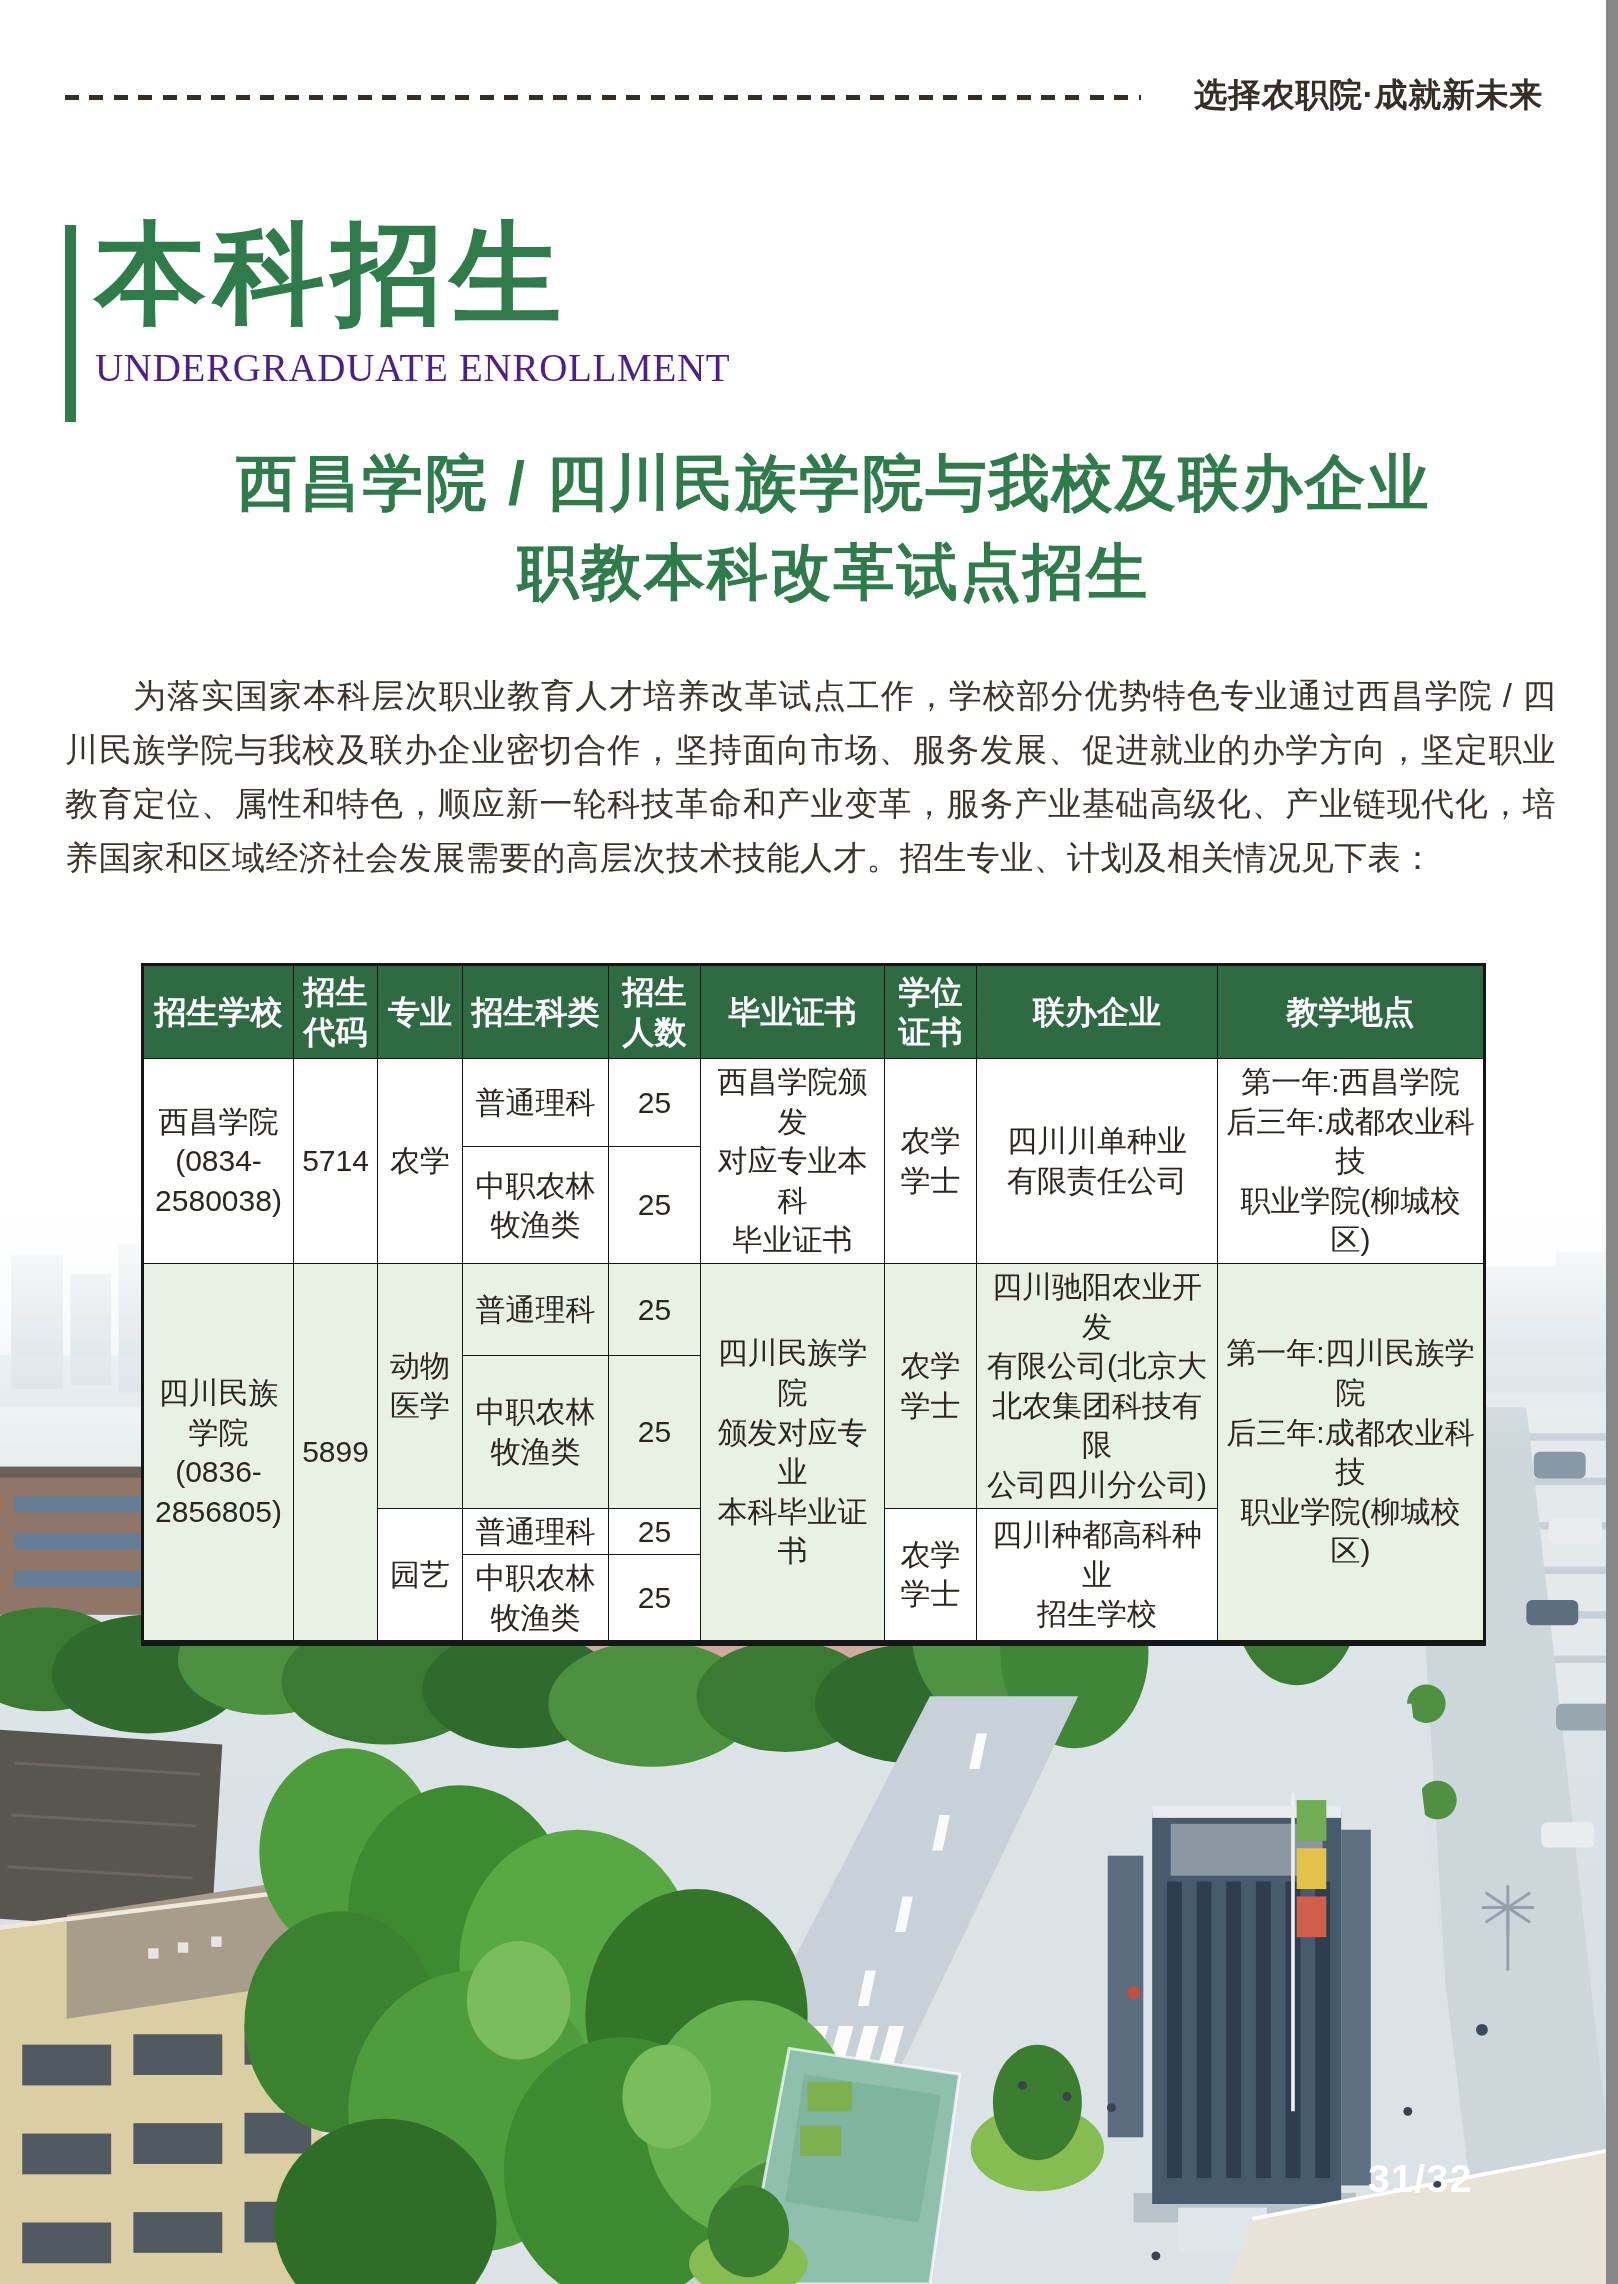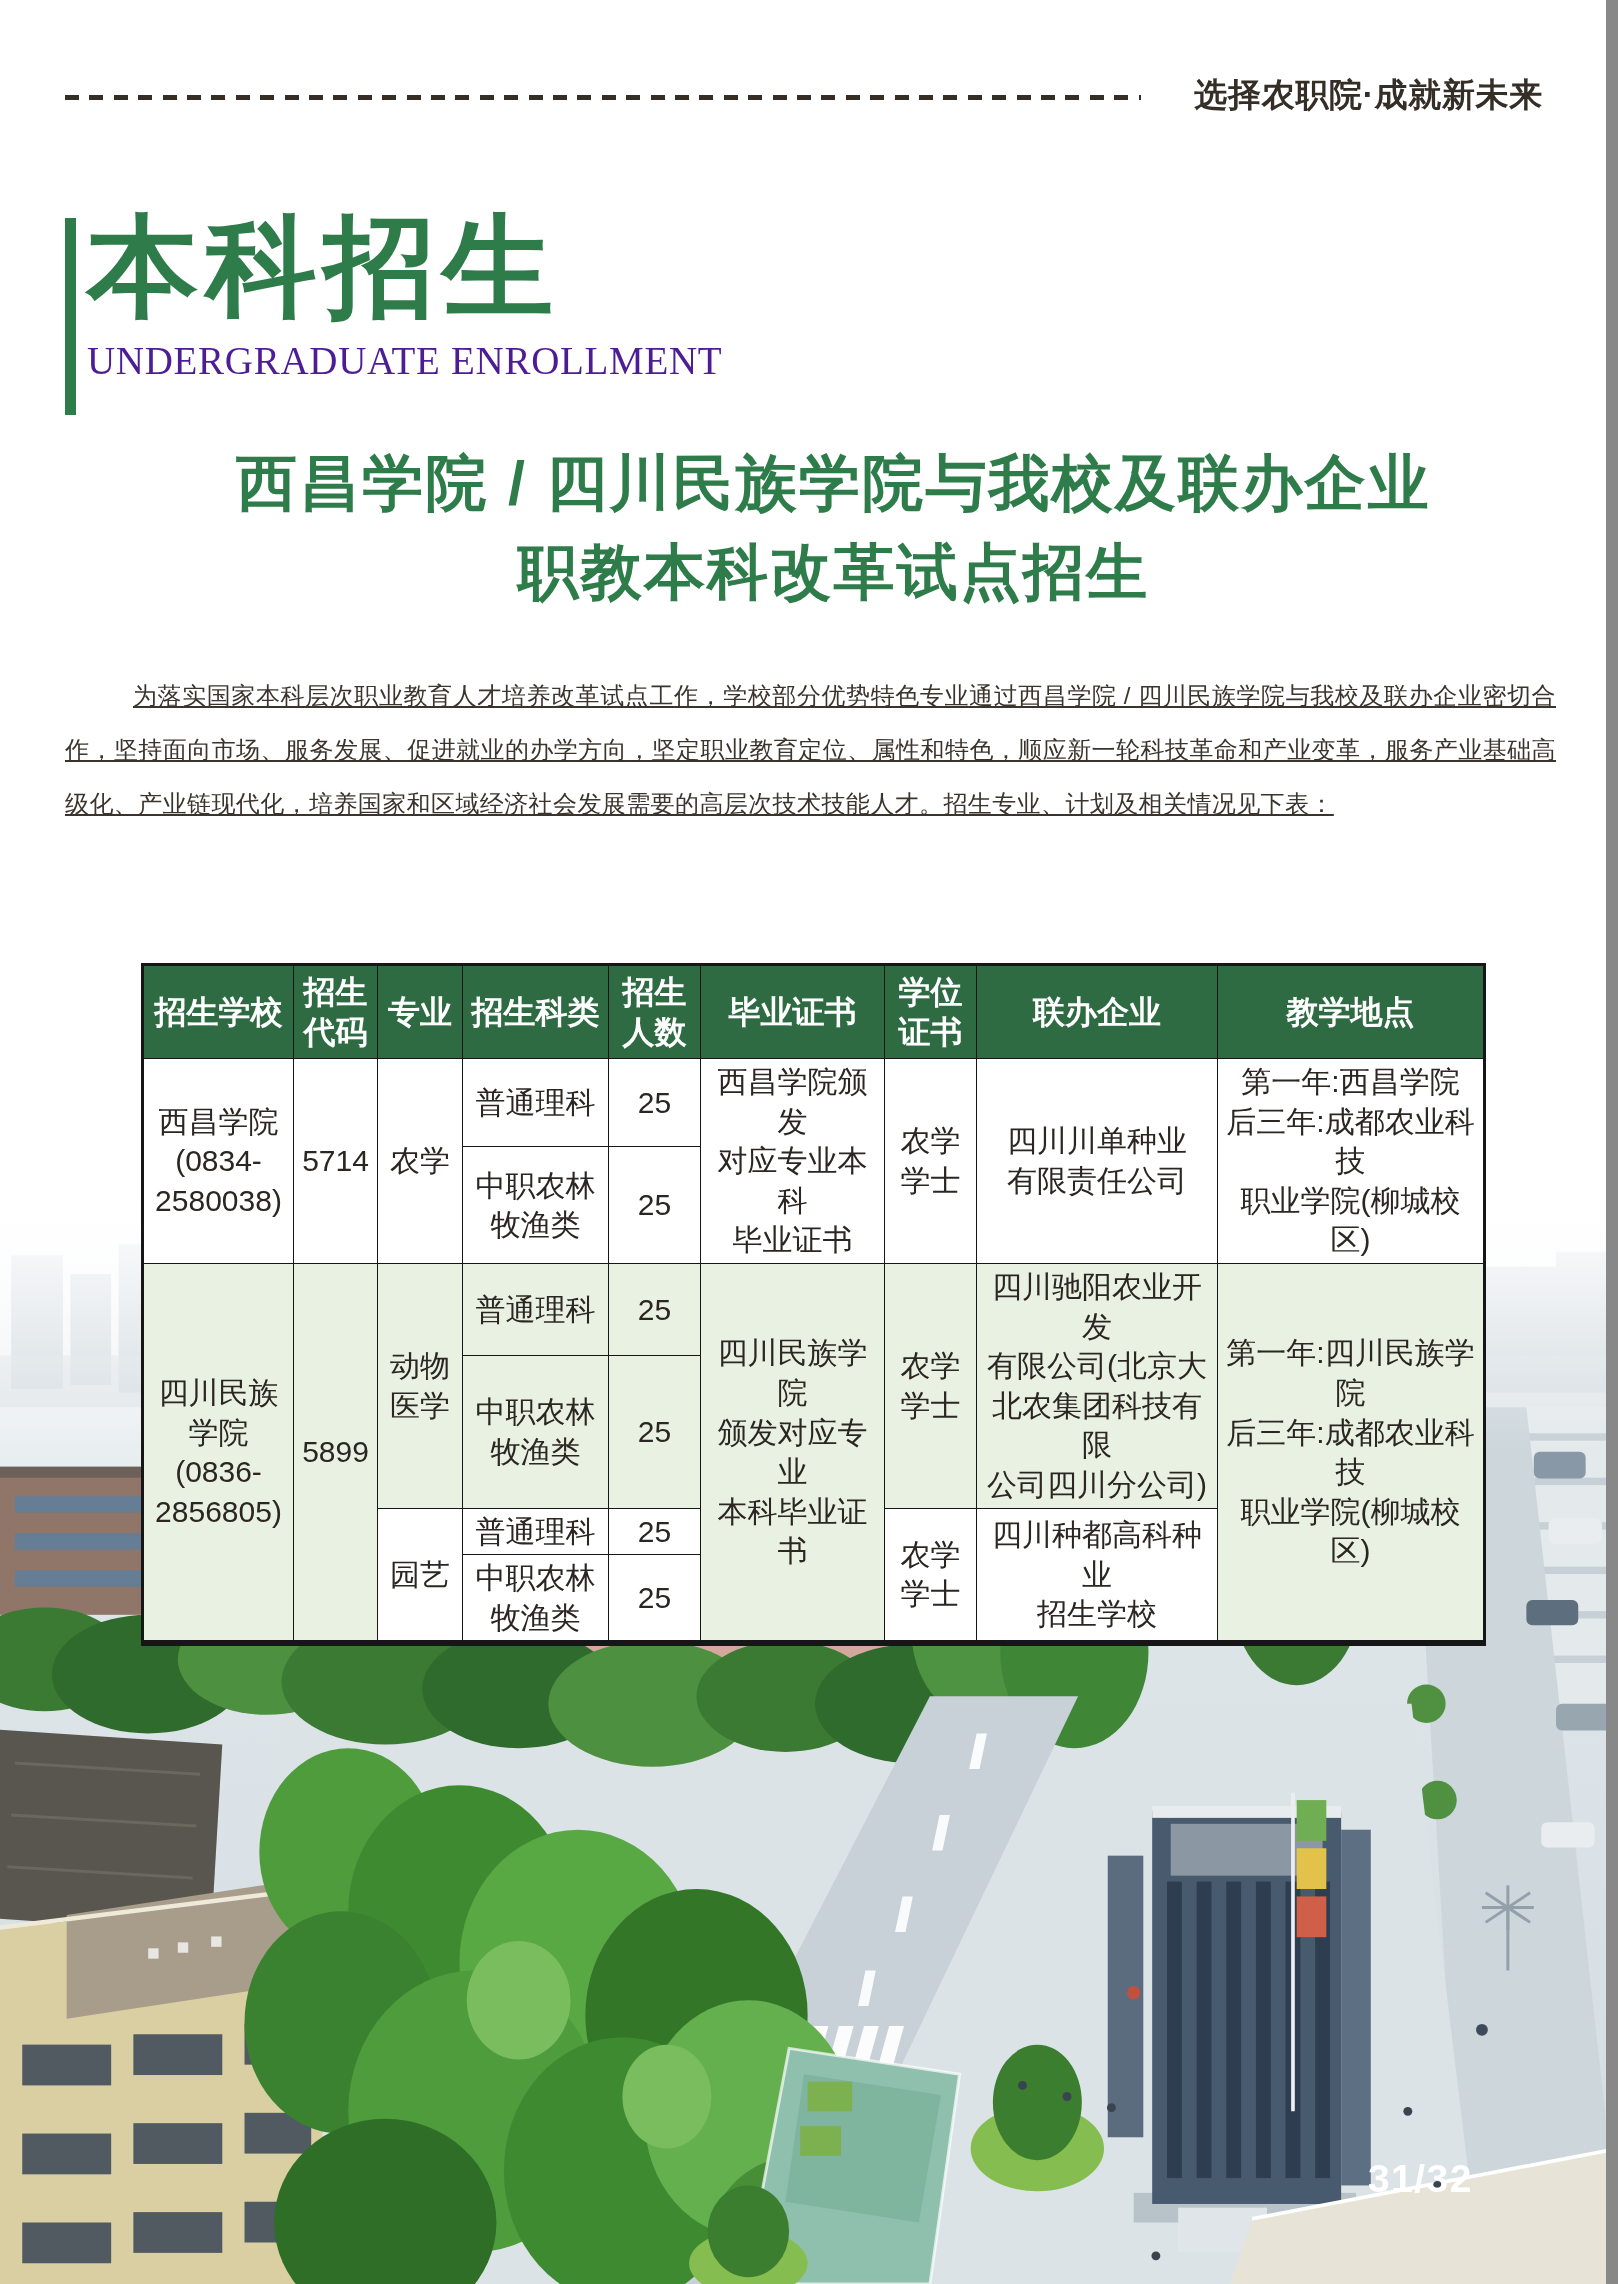--- a/index.html
+++ b/index.html
@@ -4,32 +4,32 @@
 <style>
   html,body{margin:0;padding:0;background:#888;}
   .page{position:relative;width:1606px;height:2284px;background:#ffffff;overflow:hidden;
         font-family:"Liberation Sans","DejaVu Sans",sans-serif;color:#3b342c;}
   
   .rule-dash{position:absolute;left:65px;top:95px;width:1076px;height:5.2px;
      background:repeating-linear-gradient(90deg,#352e27 0 14px,transparent 14px 24.4px);}
   .slogan{position:absolute;right:63px;top:73px;font-size:33px;font-weight:bold;
      color:#352e27;letter-spacing:0.7px;white-space:nowrap;}
   
-  .title-block{position:absolute;left:65px;top:212px;}
+  .title-block{position:absolute;left:65px;top:219px;padding-left:8px;}
   .title-bar{position:absolute;left:0;top:6px;width:11px;height:197px;background:#2e7c4a;}
   .title-cn{margin-left:22px;font-family:"Liberation Serif","DejaVu Serif",serif;
      font-size:111px;line-height:111px;font-weight:bold;color:#2e7c4a;letter-spacing:7.4px;white-space:nowrap;}
   .title-en{margin-left:22px;margin-top:18px;font-family:"Liberation Serif","DejaVu Serif",serif;
      font-size:39px;line-height:39px;font-weight:normal;color:#4c1d95;letter-spacing:0.7px;white-space:nowrap;}
   
   .heading{position:absolute;left:0;top:439px;width:1619px;text-align:center;
      color:#2e7c4a;font-weight:bold;font-size:61px;line-height:89px;letter-spacing:2.2px;margin-left:24px;}
   
-  .intro{position:absolute;left:65px;top:669px;width:1491px;font-size:24px;line-height:54px;
-     text-align:justify;text-indent:68px;color:#3b342c;letter-spacing:0.4px;text-decoration:underline;}
+  .intro{position:absolute;left:65px;top:669px;width:1491px;font-size:33px;line-height:54px;
+     text-align:justify;text-indent:68px;color:#3b342c;letter-spacing:0.4px;}
   
   .table-wrap{position:absolute;left:141px;top:963px;z-index:3;}
   table.enroll{border-collapse:collapse;table-layout:fixed;width:1341px;
      border:3px solid #161616;border-bottom-width:6.7px;background:#ffffff;}
   table.enroll th{background:#2e6b43;color:#ffffff;font-size:32px;font-weight:bold;
      border:1.5px solid #161616;padding:3px 4.4px;line-height:1.25;}
   table.enroll td{border:1.5px solid #161616;font-size:30px;color:#2b2622;
      text-align:center;vertical-align:middle;padding:3px 3px;line-height:1.32;}
   tr.hrow{height:94px;}
   tr.r1{height:81px;} tr.r2{height:107px;}

